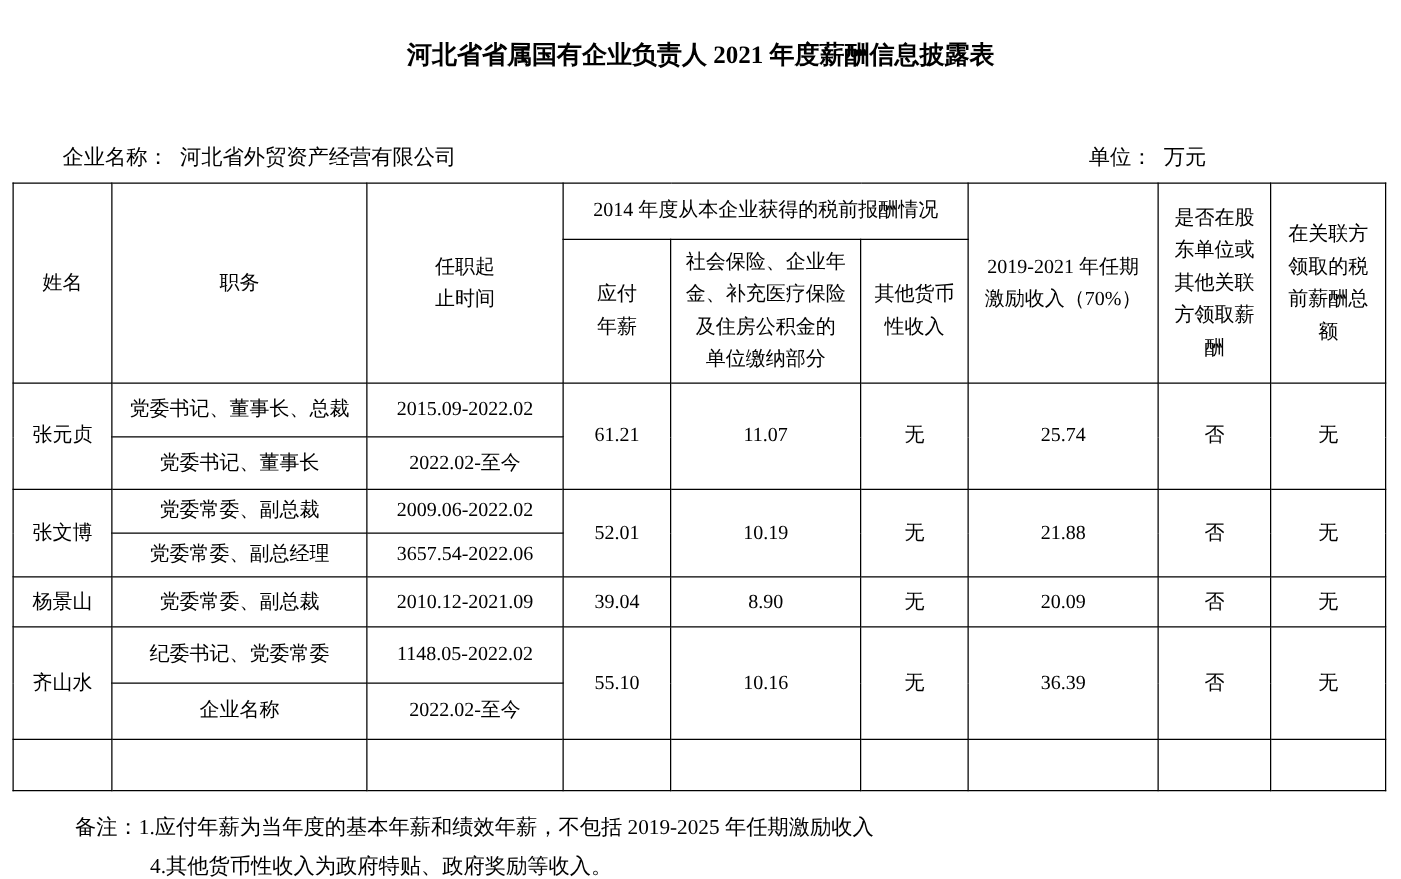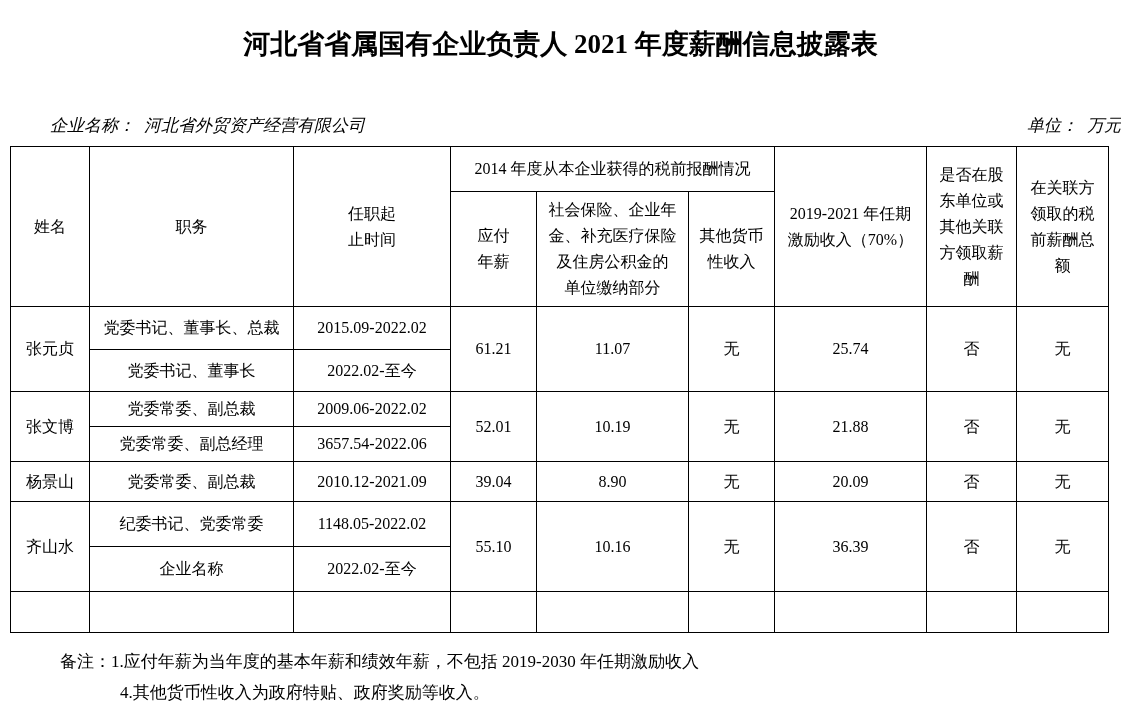--- a/index.html
+++ b/index.html
@@ -7,32 +7,32 @@
   body {
     background: #ffffff;
     color: #000000;
     font-family: "Liberation Serif", "DejaVu Serif", serif;
     position: relative;
     overflow: hidden;
   }
   .title {
     margin-top: 24px;
     text-align: center;
-    font-size: 27px;
+    font-size: 20px;
     font-weight: bold;
     line-height: 40px;
   }
   .info-row {
     display: flex;
     justify-content: space-between;
     margin-top: 50px;
     padding-left: 50px;
+    padding-right: 156px;
     font-size: 17px;
     line-height: 24px;
-    font-style: italic;
   }
   .info-item span { display: inline-block; }
   .info-value { margin-left: 9px; }
   table.salary-table {
     margin: 8px 0 0 10px;
     width: 1098px;
     border-collapse: collapse;
     table-layout: fixed;
   }
   .salary-table th, .salary-table td {
@@ -184,15 +184,15 @@
       <td></td>
       <td></td>
       <td></td>
       <td></td>
       <td></td>
     </tr>
   </tbody>
 </table>
 
 <div class="notes">
-  <div><span>备注：</span><span>1.应付年薪为当年度的基本年薪和绩效年薪，不包括 2019-2030 年任期激励收入</span></div>
+  <div><span>备注：</span><span>1.应付年薪为当年度的基本年薪和绩效年薪，不包括 2019-2025 年任期激励收入</span></div>
   <div class="note-second"><span>4.其他货币性收入为政府特贴、政府奖励等收入。</span></div>
 </div>
 
 </body></html>

